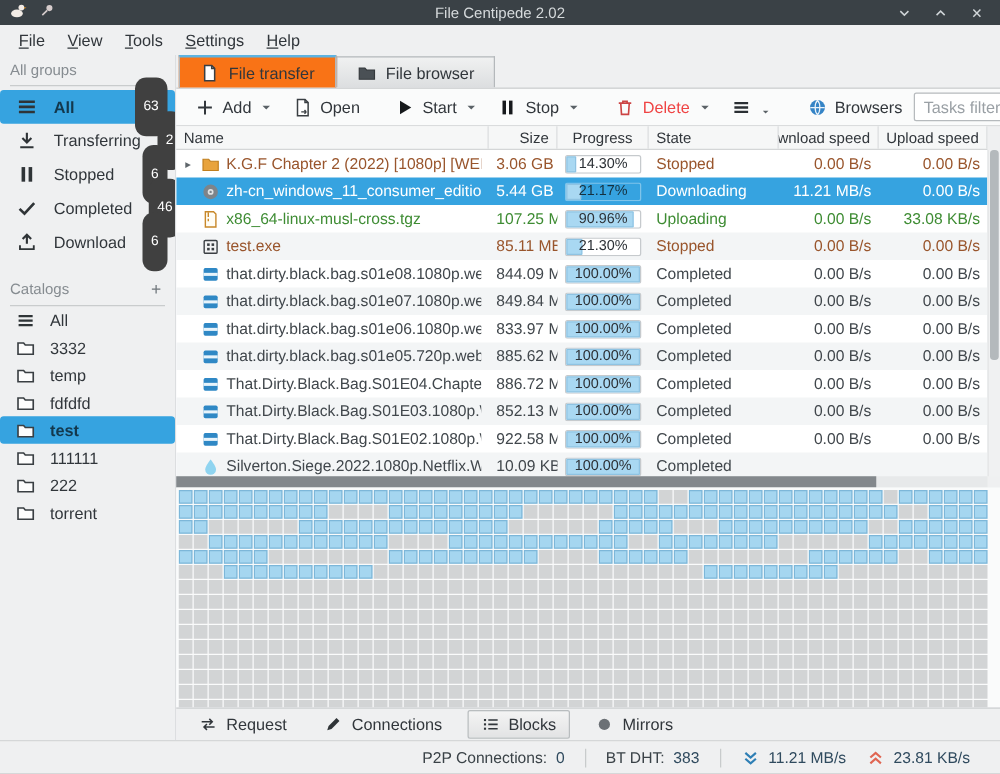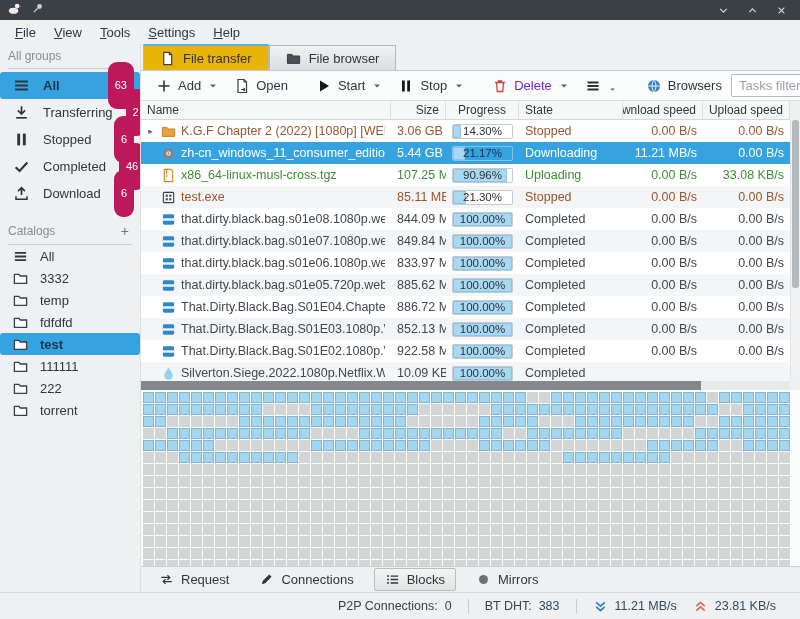--- a/index.html
+++ b/index.html
@@ -32,47 +32,47 @@
   
   .sidebar{position:absolute;top:44px;left:0;width:141px;bottom:27px;background:var(--win-bg);
            border-right:1px solid #dcdee0;overflow:hidden;}
   .side-header{display:flex;align-items:center;color:var(--muted);font-size:12px;
                margin:5px 8px 0 8px;padding-bottom:5px;border-bottom:1px solid #c9cccd;}
   .side-header .plus{margin-left:auto;color:#6f767b;font-size:14px;padding:0 3px;}
   .group-list{margin-top:3px;}
   .side-item{display:flex;align-items:center;height:27px;padding:0 6px 0 13px;gap:13px;}
   .side-item .ic{width:17px;height:17px;display:inline-flex;flex:none;color:#2f3437;}
   .side-item .lbl{font-size:13px;white-space:nowrap;}
-  .side-item .badge{margin-left:auto;background:#be185d;color:#fff;font-size:11px;
+  .side-item .badge{margin-left:auto;background:#404040;color:#fff;font-size:11px;
                     border-radius:9px;padding:17px 7px;line-height:13px;}
   .side-item.selected{background:var(--accent);border-radius:3px;}
   .side-item.selected .lbl{color:#13384d;font-weight:bold;}
   .catalog-section .side-item{height:22px;gap:12px;}
   .catalog-section{margin-top:16px;}
   .catalog-section .side-item .ic{width:15px;height:15px;}
 
   
   .main{position:absolute;top:44px;left:141px;right:0;bottom:27px;background:var(--win-bg);}
 
   
   .tabbar{position:absolute;top:0;left:0;right:0;height:26px;display:flex;align-items:flex-end;padding-left:2px;}
   .tab{display:flex;align-items:center;gap:8px;height:25px;padding:0 16px;font-size:13px;
        background:linear-gradient(#f0f1f1,#dcdee0);border:1px solid #b4b8bb;border-bottom:none;color:var(--txt);}
-  .tab.active{background:#eab308;border-top:2px solid #5cb3e2;height:26px;z-index:2;}
+  .tab.active{background:#f97316;border-top:2px solid #5cb3e2;height:26px;z-index:2;}
   .tab .ic{width:15px;height:15px;display:inline-flex;}
 
   
   .toolbar{position:absolute;top:26px;left:0;right:0;height:31px;background:#fafbfb;
            border-top:1px solid #c7cacc;border-bottom:1px solid #dadcdd;
            display:flex;align-items:center;padding:0 8px;gap:2px;}
   .tbtn{display:flex;align-items:center;gap:6px;padding:4px 7px;font-size:13px;color:var(--txt);border-radius:2px;}
   .tbtn .ic{width:16px;height:16px;display:inline-flex;}
   .caret{display:inline-flex;width:10px;height:10px;margin-left:1px;}
   .tsep{width:1px;height:19px;background:#d2d5d6;margin:0 5px;}
-  .tbtn.delete{color:#6d28d9;text-align:right;}
+  .tbtn.delete{color:#ef4444;text-align:right;}
   .filterbox{margin-left:auto;display:flex;align-items:stretch;width:222px;height:23px;
              border:1px solid #b6babd;background:#fff;border-radius:2px;}
   .filterbox input{flex:1;border:none;outline:none;padding:0 7px;font-size:13px;color:var(--txt);
                    font-family:"Liberation Sans",sans-serif;background:transparent;}
   .filterbox input::placeholder{color:#9aa0a5;}
 
   
   .thead{position:absolute;top:57px;left:0;right:10px;height:19px;display:flex;background:#f6f7f7;
          border-bottom:1px solid #d4d6d7;font-size:12px;color:var(--txt);}
   .thead .hc{display:flex;align-items:center;padding:0 6px;border-right:1px solid #dcdee0;white-space:nowrap;overflow:hidden;}
@@ -140,20 +140,21 @@
             <path d="M13 4.9l2.2.7-2.2.9z" fill="#d98f2b"></path>
           </svg>
       </span>
       <span class="ic">
         <svg width="13" height="13" viewBox="0 0 16 16">
             <circle cx="10.5" cy="5.5" r="3" fill="#d6cccc"></circle>
             <path d="M8.3 7.7 3.5 12.5" stroke="#d6cccc" stroke-width="1.6" fill="none"></path>
           </svg>
       </span>
     </div>
+    <span class="title">File Centipede 2.02</span>
     <div class="win-btns">
       <span>
           <svg width="13" height="13" viewBox="0 0 16 16">
             <path d="M4 6 8 10l4-4" stroke="#cfd4d7" stroke-width="1.5" fill="none"></path>
           </svg>
         </span>
       <span>
           <svg width="13" height="13" viewBox="0 0 16 16">
             <path d="M4 10 8 6l4 4" stroke="#cfd4d7" stroke-width="1.5" fill="none"></path>
           </svg>

